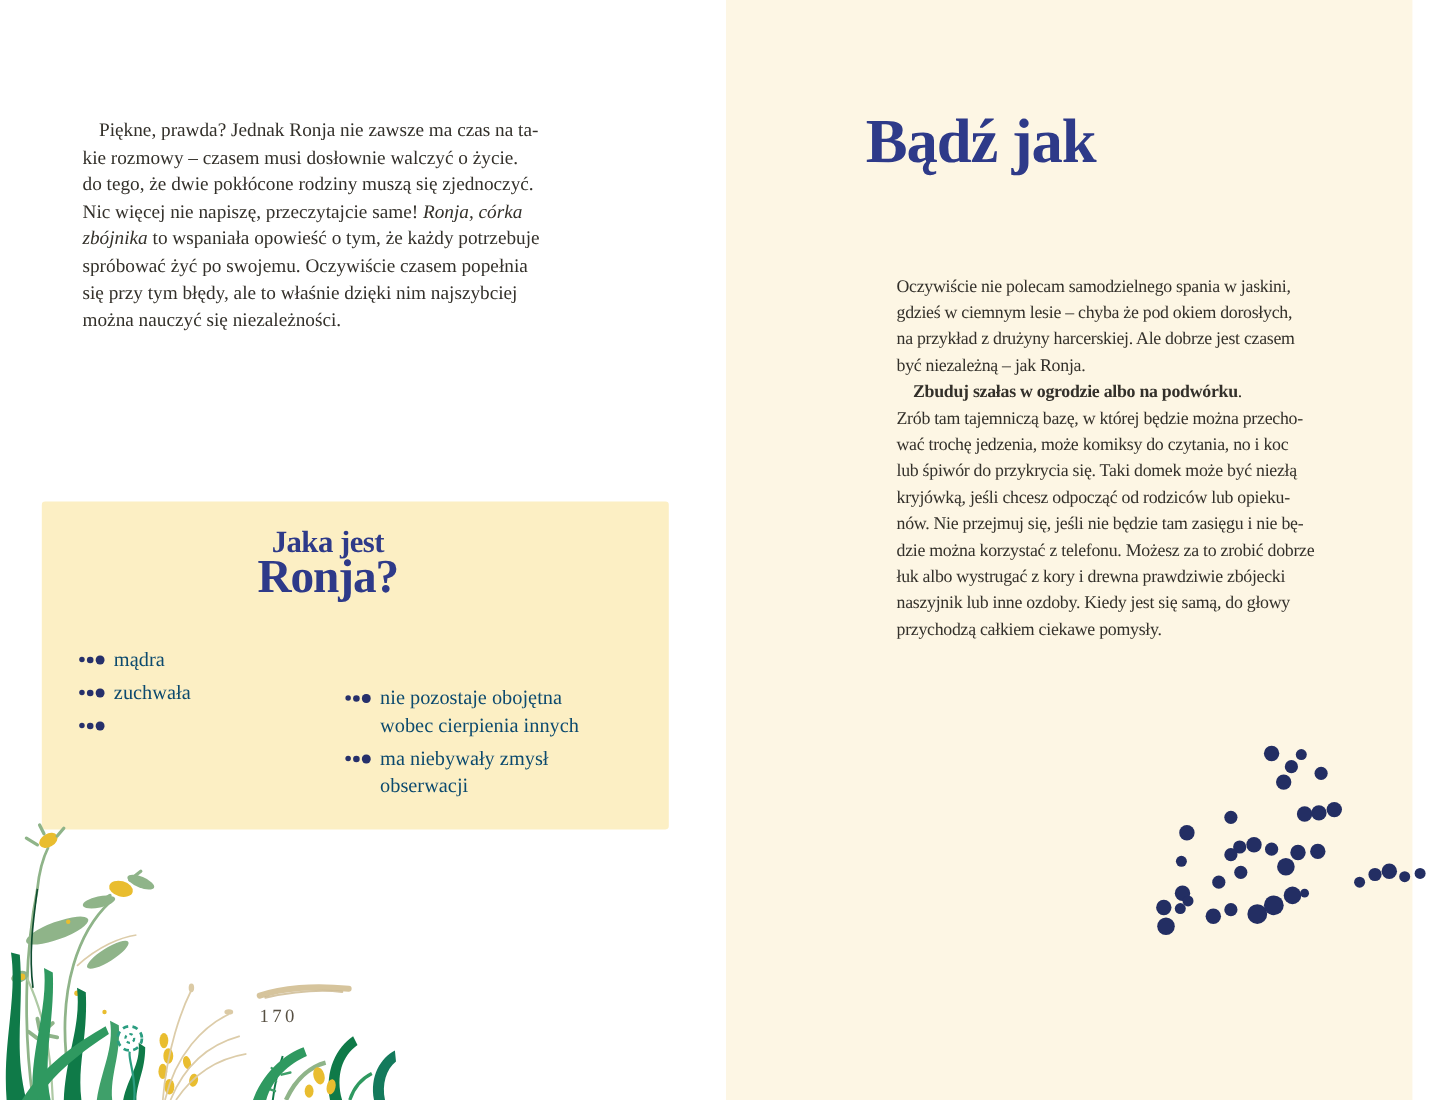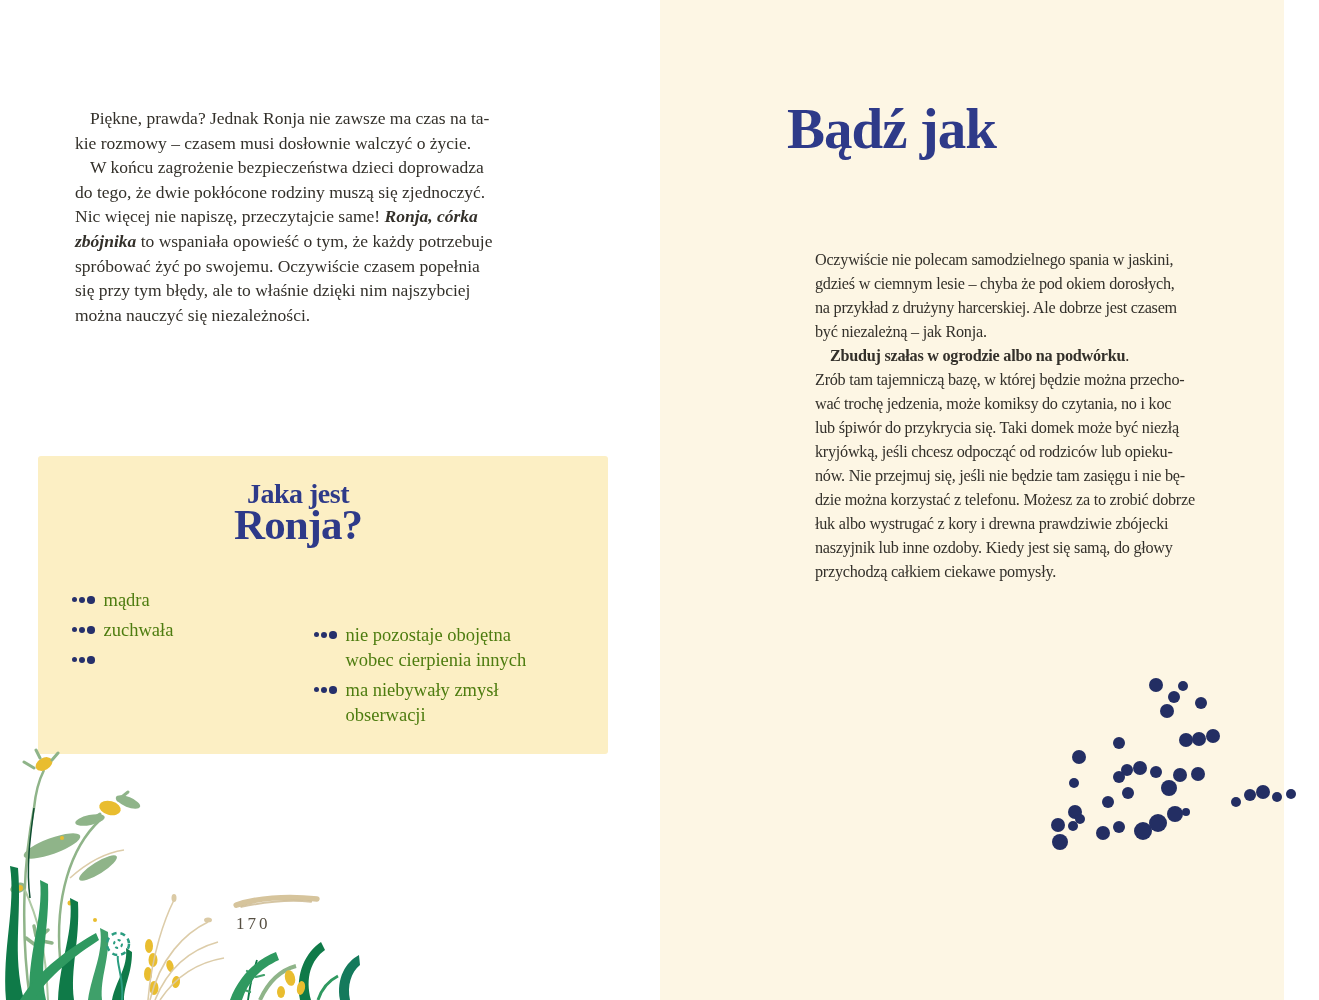--- a/index.html
+++ b/index.html
@@ -10,37 +10,37 @@
   .page{position:absolute;top:0;height:1000px;}
   .page-left{left:0;width:660px;background:#ffffff;}
   .page-right{left:660px;width:624px;background:#fdf6e4;}
 
   
   .body-text{position:absolute;color:#33302a;}
   #left-body{left:75px;top:106px;font-size:17.5px;line-height:24.6px;}
   #right-body{left:155px;top:248px;font-size:16.2px;line-height:24px;letter-spacing:-0.25px;}
   .text-line{white-space:nowrap;}
   .text-line.ind{text-indent:15px;}
-  .run-i{font-style:italic;font-weight:bold;}
+  .run-i{font-style:italic;}
   .run-b{font-weight:bold;}
 
   
   .feature-box{
     position:absolute;left:38px;top:456px;width:570px;height:298px;
     background:#fcefc4;border-radius:3px;
   }
   .box-kicker{
     position:absolute;top:22px;left:0;width:520px;text-align:center;
     font-size:28px;font-weight:bold;color:#2e3a89;letter-spacing:-0.5px;
   }
   .box-title{
     position:absolute;top:44px;left:0;width:520px;text-align:center;
     font-size:43px;font-weight:bold;color:#2e3a89;letter-spacing:-1px;
   }
-  .box-col{position:absolute;color:#4d7c0f;}
+  .box-col{position:absolute;color:#0c4a6e;}
   #box-col-left{left:34px;top:132px;width:212px;}
   #box-col-right{left:276px;top:167px;width:228px;}
   .trait{display:flex;align-items:flex-start;margin-bottom:5px;
     font-size:18.5px;line-height:25px;font-weight:500;}
   .bullet{display:inline-flex;align-items:center;gap:2px;margin-top:8px;margin-right:9px;flex:0 0 auto;}
   .bullet .d{display:inline-block;border-radius:50%;background:#26306b;}
   .bullet .d0{width:5px;height:5px;}
   .bullet .d1{width:6px;height:6px;}
   .bullet .d2{width:7.5px;height:7.5px;}
 
@@ -63,21 +63,20 @@
 </head>
 <body>
 
 <div class="spread">
 
   <section class="page page-left">
 
     <div id="left-body" class="body-text">
         <div class="text-line ind"><span>Piękne, prawda? Jednak Ronja nie zawsze ma czas na ta-</span></div>
         <div class="text-line"><span>kie rozmowy – czasem musi dosłownie walczyć o życie.</span></div>
-        <div class="text-line ind"><span>W końcu zagrożenie bezpieczeństwa dzieci doprowadza</span></div>
         <div class="text-line"><span>do tego, że dwie pokłócone rodziny muszą się zjednoczyć.</span></div>
         <div class="text-line"><span>Nic więcej nie napiszę, przeczytajcie same! </span><span class="run-i">Ronja, córka</span></div>
         <div class="text-line"><span class="run-i">zbójnika</span><span> to wspaniała opowieść o tym, że każdy potrzebuje</span></div>
         <div class="text-line"><span>spróbować żyć po swojemu. Oczywiście czasem popełnia</span></div>
         <div class="text-line"><span>się przy tym błędy, ale to właśnie dzięki nim najszybciej</span></div>
         <div class="text-line"><span>można nauczyć się niezależności.</span></div>
       </div>
 
     <div class="feature-box">
       <div class="box-kicker">Jaka jest</div>

